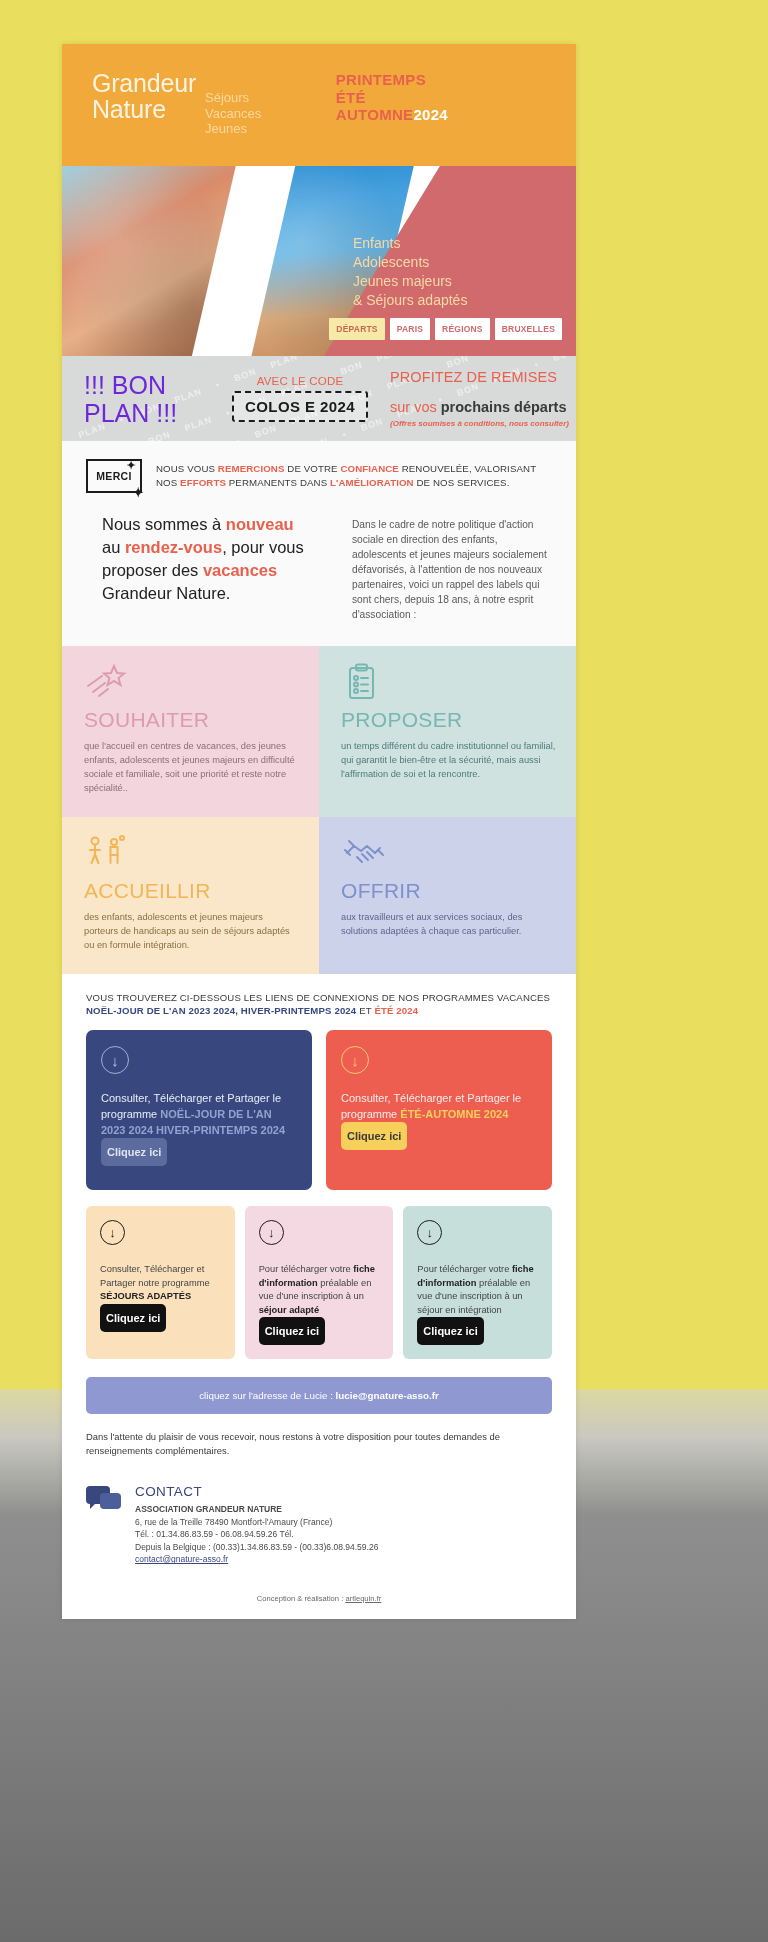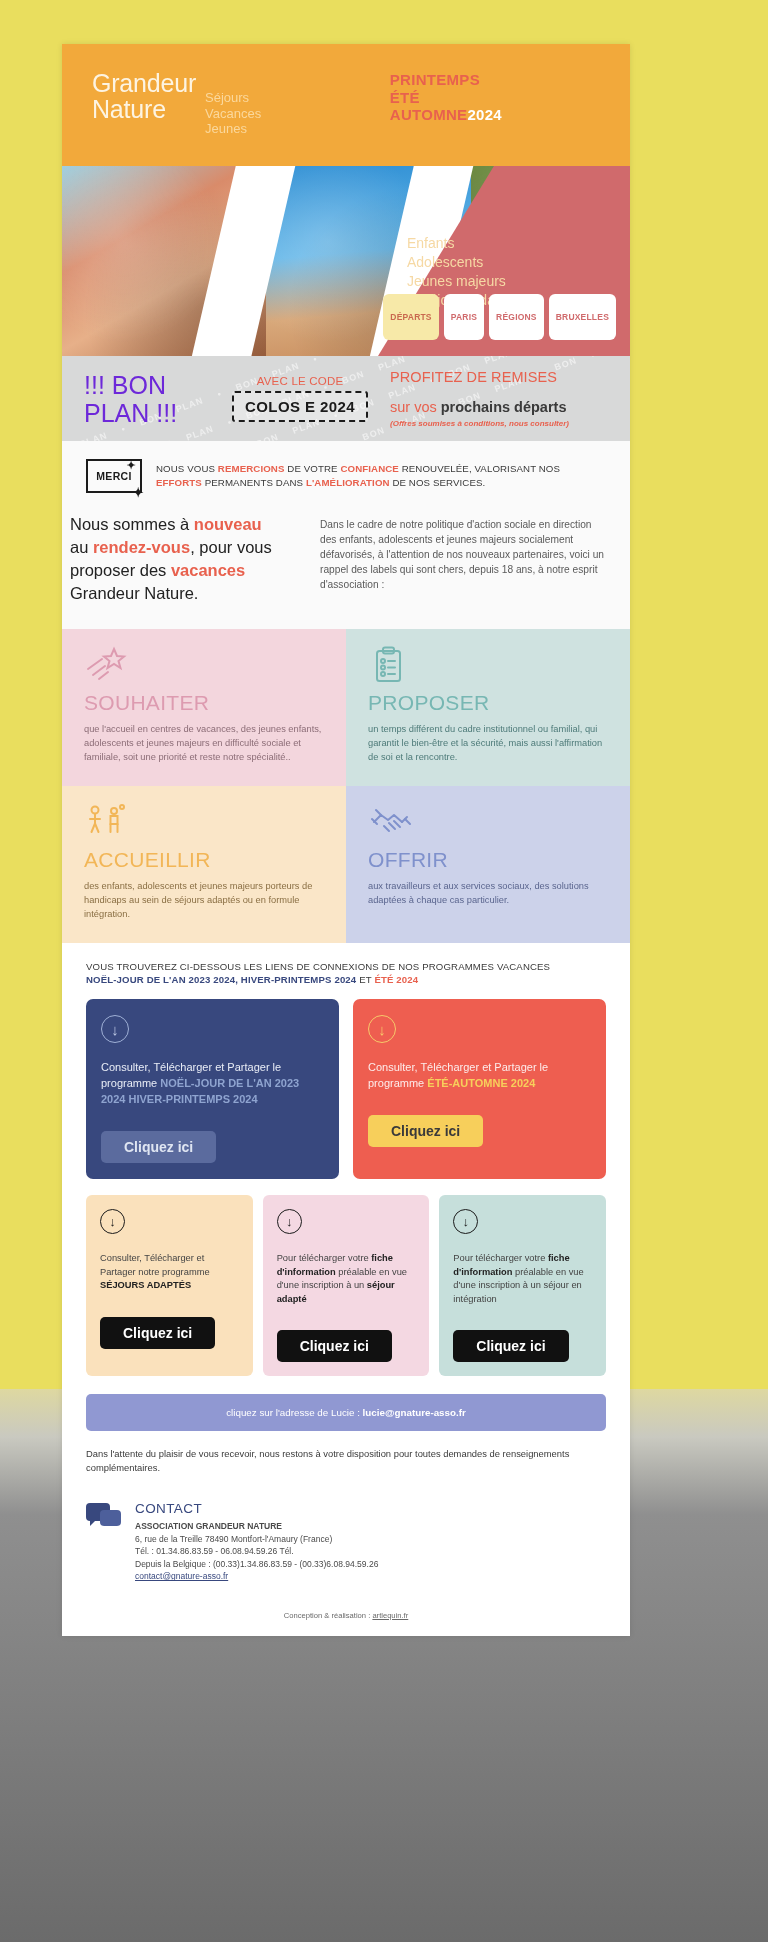--- a/index.html
+++ b/index.html
@@ -9,21 +9,21 @@
     background: #e9de5e;
     overflow: hidden;
   }
   body {
     background: linear-gradient(#e9de5e 0%, #e9de5e 71.5%, #ded8a0 71.5%, #c9c9c0 74%, #8f8f8f 78%, #6b6b6b 100%);
     position: relative;
   }
   .page {
     position: absolute;
     left: 62px; top: 44px;
-    width: 568px;
+    width: 514px;
     background: #ffffff;
     box-shadow: 0 0 6px rgba(0,0,0,.10);
   }
 
   
   .hdr {
     background: #f2a93b;
     height: 122px;
     position: relative;
     padding: 26px 24px 0 30px;
@@ -62,22 +62,22 @@
     background: #d06a6c;
     clip-path: polygon(46% 0%, 100% 0%, 100% 100%, 0% 100%);
   }
   .tri-txt {
     position: absolute; right: 18px; top: 68px; width: 205px;
     color: #f6d9a4; font-size: 14px; line-height: 19px;
     text-align: left; white-space: pre-line;
   }
   .chips { position: absolute; right: 14px; bottom: 16px; display: flex; gap: 5px; }
   .chip {
-    background: #fff; color: #d06a6c; border-radius: 6px;
-    font-size: 8.5px; font-weight: 600; padding: 18px 7px; letter-spacing: .2px;
+    background: #fff; color: #d06a6c; border-radius: 1px;
+    font-size: 8.5px; font-weight: 600; padding: 6px 7px; letter-spacing: .2px;
   }
   .chip.fill { background: #f7e9a8; color: #c9694f; }
 
   
   .bonplan {
     position: relative; height: 85px; overflow: hidden;
     background: #d8d9d9;
     display: flex; align-items: center;
   }
   .bonplan .wm {
@@ -114,21 +114,21 @@
     flex: 0 0 auto;
   }
   .merci-badge .sp { position: absolute; font-size: 11px; }
   .merci-badge .sp1 { right: 4px; top: -2px; }
   .merci-badge .sp2 { right: -4px; bottom: -9px; font-size: 13px; }
   .merci-txt {
     color: #3a3a3a; font-size: 9.7px; line-height: 14px;
     letter-spacing: .1px; padding-top: 3px;
   }
 
-  .intro { background: #fafafa; display: flex; padding: 0 24px 24px 8px; gap: 22px; }
+  .intro { background: #fafafa; display: flex; padding: 0 24px 24px 40px; gap: 22px; }
   .intro-l { width: 228px; color: #222; font-size: 16.5px; line-height: 23px; }
   .intro-r { flex: 1; color: #5a5a5a; font-size: 10.2px; line-height: 15px; padding-top: 4px; }
 
   
   .cards { display: grid; grid-template-columns: 1fr 1fr; }
   .card { padding: 16px 20px 22px 22px; min-height: 148px; }
   .c1 { background: #f3d6dd; }
   .c2 { background: #cfe2e0; }
   .c3 { background: #ccd2ea; }
   .c4 { background: #fae6c8; }
@@ -156,22 +156,22 @@
     display: flex; align-items: center; justify-content: center; font-size: 15px;
   }
   .bc-blue .dlicon { border-color: #9fb0d6; color: #bcc8e4; }
   .bc-red .dlicon { border-color: #f7c96a; color: #f7c96a; }
   .bc-txt { font-size: 11px; line-height: 16px; }
   .bc-blue .bc-txt { color: #e9edf6; }
   .bc-blue .bc-txt b { color: #8fa4d0; font-weight: bold; }
   .bc-red .bc-txt { color: #fdeceb; }
   .bc-red .bc-txt b { color: #f7cf5b; font-weight: bold; }
   .btn {
-    display: inline-block; margin-top: 24px; border-radius: 5px;
-    font-size: 14px; font-weight: 600; padding: 8px 23px;
+    display: inline-block; margin-top: 0; border-radius: 5px;
+    font-size: 11px; font-weight: 600; padding: 8px 6px;
   }
   .btn-blue { background: #5b6b9e; color: #dfe5f2; }
   .btn-yellow { background: #f7cf5b; color: #3a3a3a; }
   .btn-dark { background: #111111; color: #ffffff; }
 
   .smallrow { display: flex; gap: 10px; padding: 16px 24px 0 24px; background: #fff; }
   .smcard { flex: 1; border-radius: 6px; padding: 14px 13px 14px 14px; min-height: 150px; }
   .sm1 { background: #fae1bc; } .sm2 { background: #f4d8e2; } .sm3 { background: #c6dfdb; }
   .smcard .dlicon2 {
     width: 25px; height: 25px; border-radius: 50%; border: 1.5px solid #1b1b1b;

